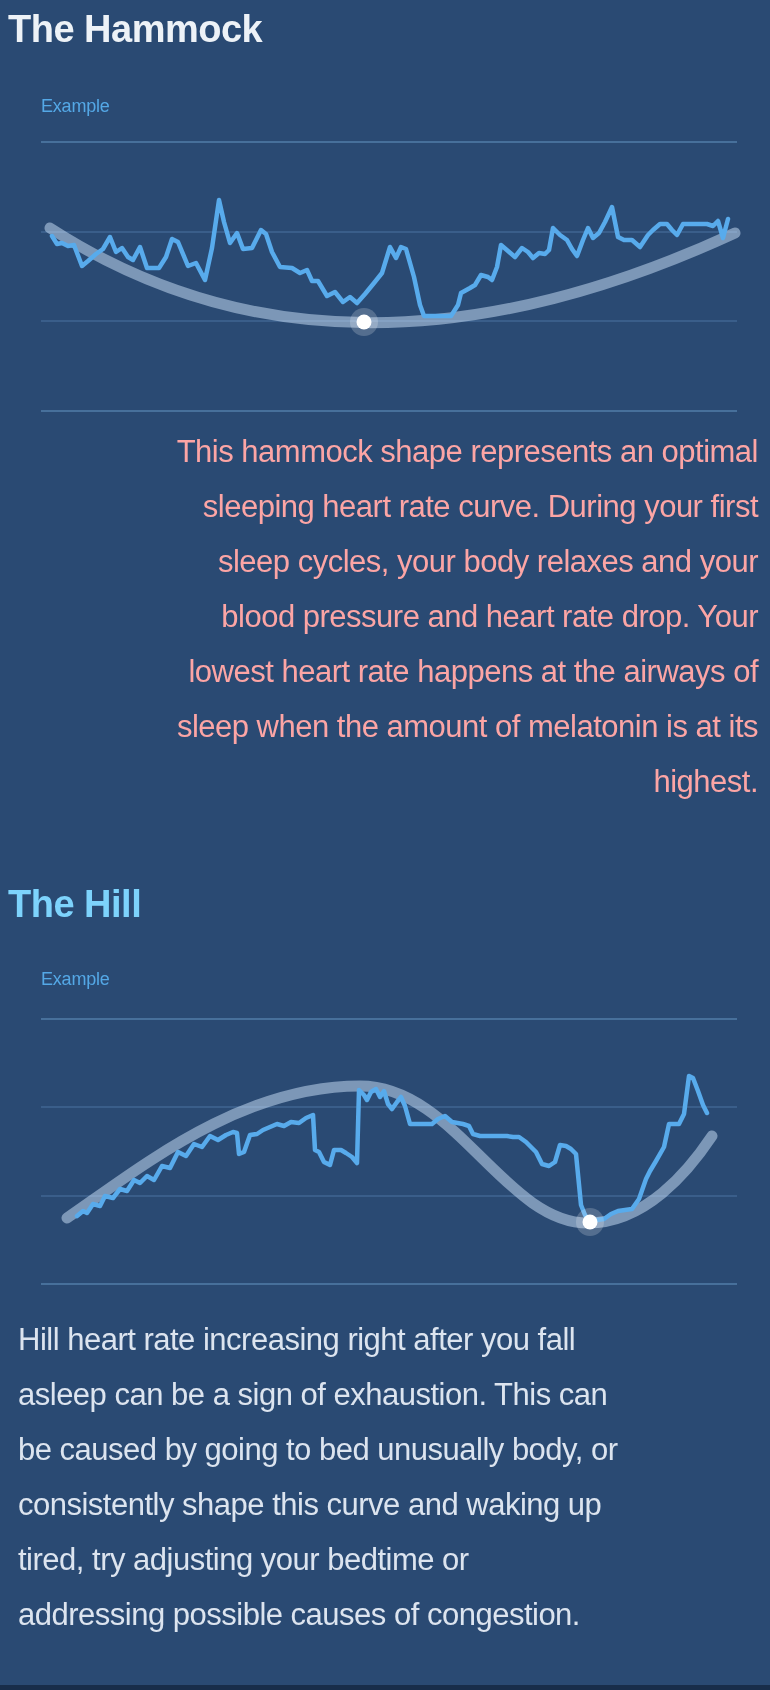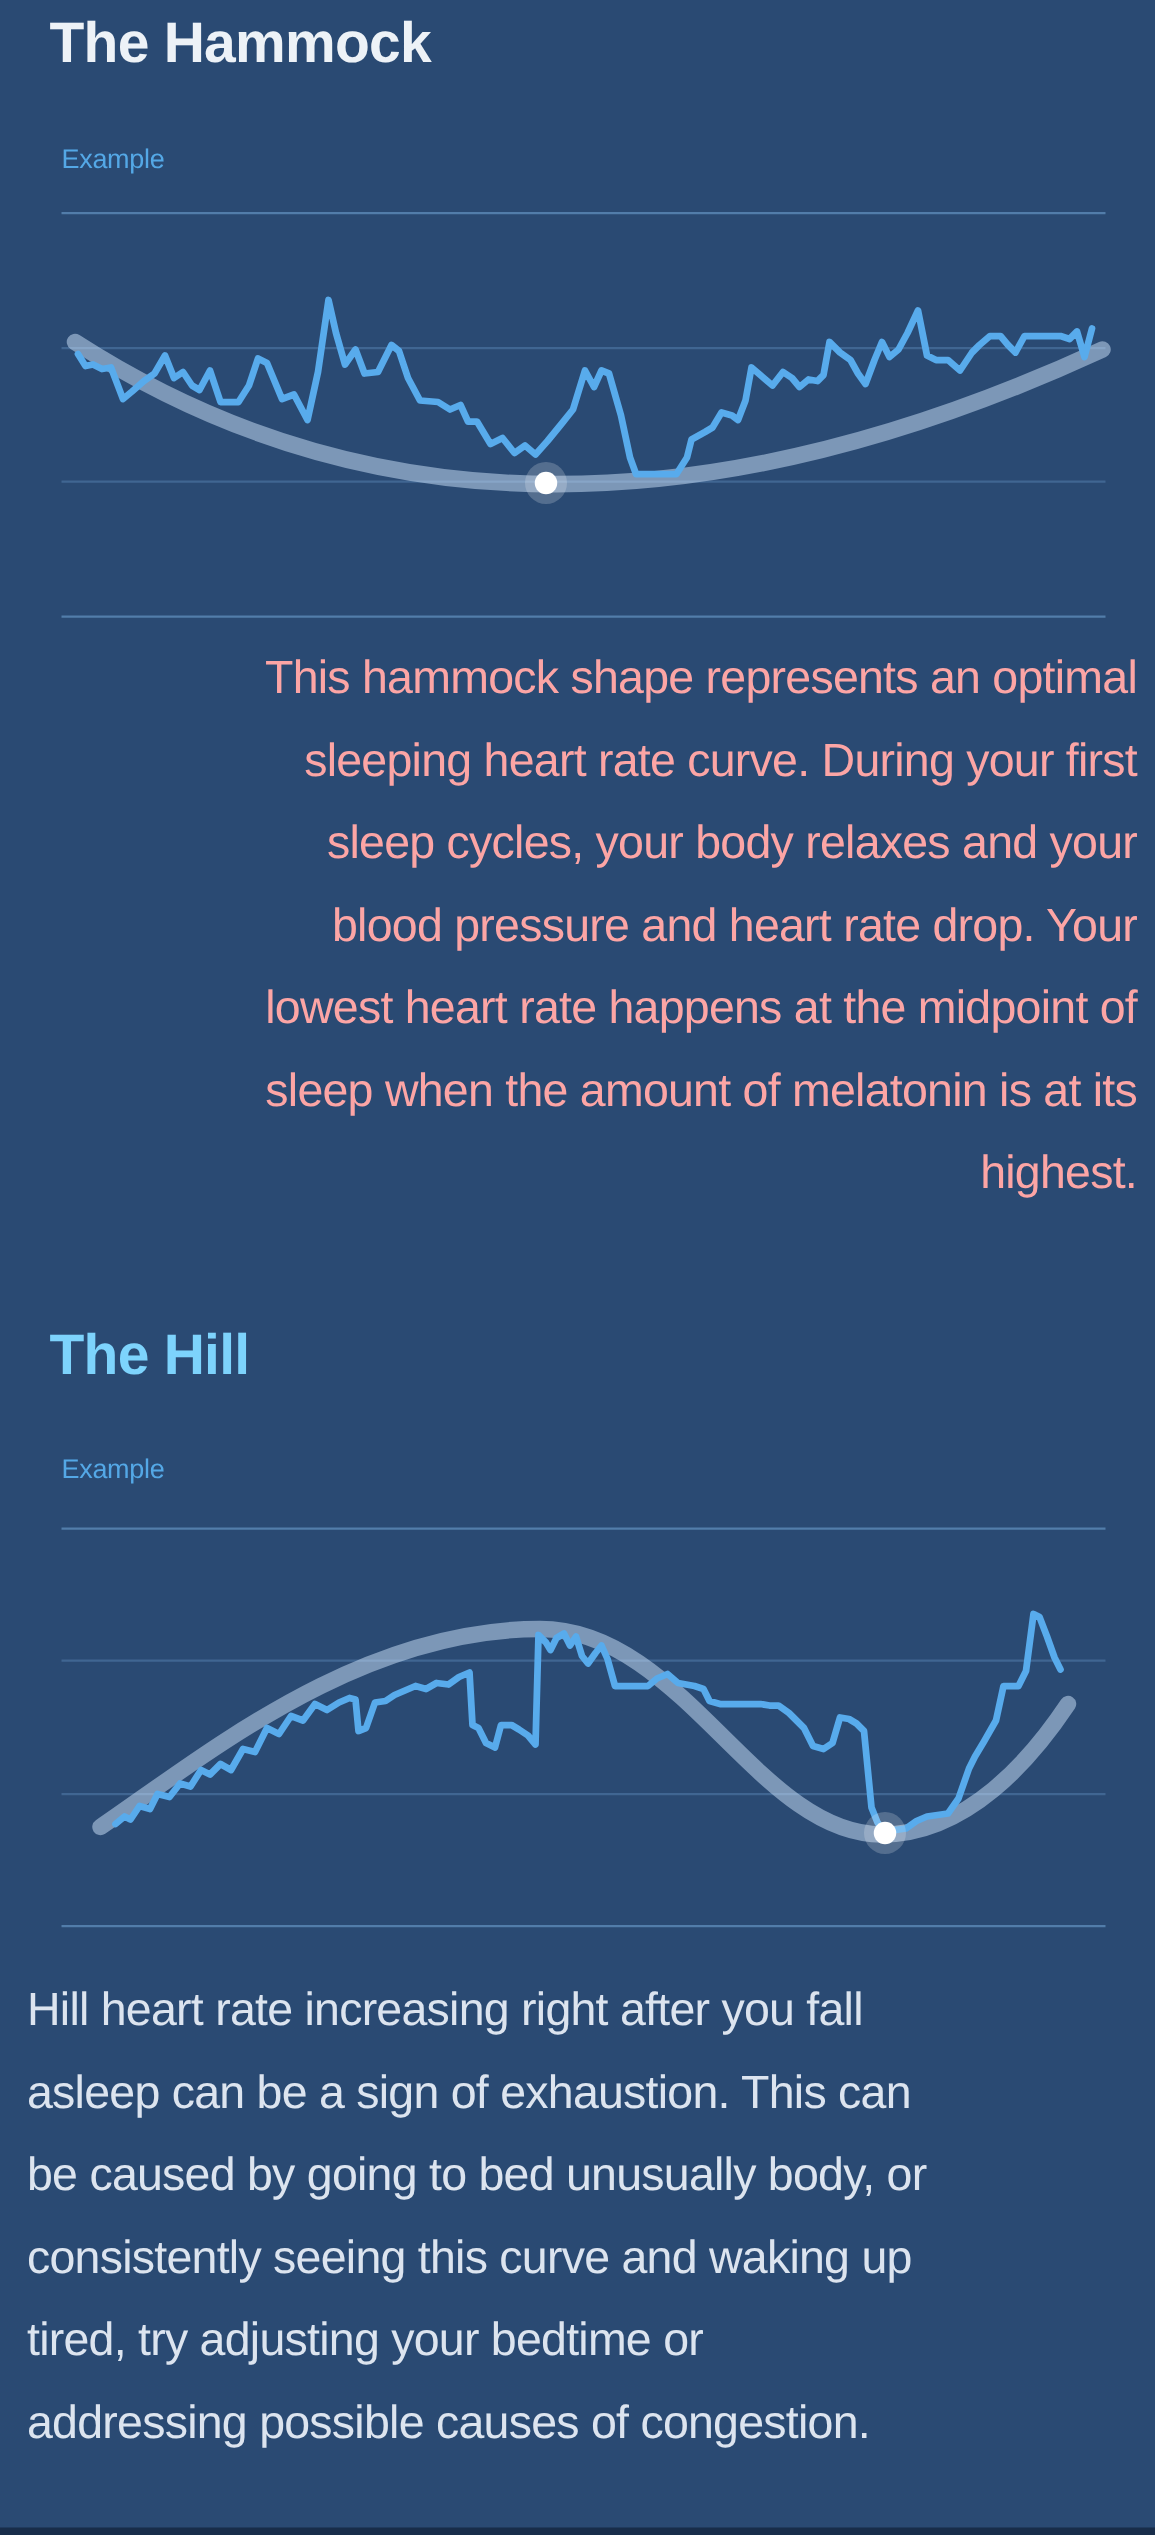--- a/index.html
+++ b/index.html
@@ -6,21 +6,21 @@
   body{
     width:770px;height:1690px;
     font-family:"Liberation Sans","DejaVu Sans",sans-serif;
     overflow:hidden;
   }
   .screen{
     position:relative;width:770px;height:1690px;
     overflow:hidden;
   }
   .title{
-    position:absolute;left:33px;margin:0;
+    position:absolute;left:8px;margin:0;
     font-size:38px;font-weight:700;letter-spacing:-0.5px;line-height:46px;
     white-space:nowrap;
   }
   .title.t1{top:6px;}
   .title.t2{top:881px;}
   .example{
     position:absolute;left:41px;
     font-size:18px;font-weight:400;letter-spacing:-0.2px;line-height:28px;
     white-space:nowrap;
   }
@@ -56,21 +56,21 @@
         <path d="M 50 87 Q 340 274 735 92" fill="none" stroke="rgba(205,227,252,0.5)" stroke-width="11" stroke-linecap="round"></path>
         <polyline points="52,95 57,103 62,102 68,105 74,104 82,125 88,120 96,113 103,108 110,96 116,111 122,107 128,116 133,119 140,106 147,127 159,127 166,116 172,98 178,101 188,125 196,122 205,139 212,107 219,59 224,81 230,102 237,92 243,108 252,107 261,89 266,93 272,111 280,126 292,127 300,132 307,129 312,140 318,140 327,155 335,151 343,161 350,156 357,162 365,153 374,142 382,132 390,106 396,117 401,106 406,108 414,136 420,164 424,175 451,175 458,164 461,152 470,147 475,144 481,134 488,136 492,139 497,126 501,104 508,110 515,116 522,107 528,111 533,117 539,112 545,113 549,109 553,87 560,94 567,99 572,108 577,115 583,99 588,87 593,97 599,92 605,81 612,66 618,96 624,99 632,99 640,106 648,94 653,89 660,83 667,83 672,89 677,94 683,83 700,83 707,83 713,85 718,80 723,97 728,78" fill="none" stroke="#58abec" stroke-width="4.5" stroke-linejoin="round" stroke-linecap="round"></polyline>
         <circle cx="364" cy="181" r="14" fill="rgba(255,255,255,0.2)"></circle>
         <circle cx="364" cy="181" r="7.5" fill="#ffffff"></circle>
       </svg>
     <div class="para p1" style="color: #fca5a5; text-align: right;">
       <div class="pl">This hammock shape represents an optimal</div>
       <div class="pl">sleeping heart rate curve. During your first</div>
       <div class="pl">sleep cycles, your body relaxes and your</div>
       <div class="pl">blood pressure and heart rate drop. Your</div>
-      <div class="pl">lowest heart rate happens at the midpoint of</div>
+      <div class="pl">lowest heart rate happens at the airways of</div>
       <div class="pl">sleep when the amount of melatonin is at its</div>
       <div class="pl">highest.</div>
     </div>
   </section>
 
   <section>
     <h1 class="title t2" style="color: #7dd3fc;">The Hill</h1>
     <div class="example e2" style="color: rgb(84, 168, 230);">Example</div>
     <svg class="chart" viewBox="0 0 770 268" width="770" height="268" style="top: 1018px; height: 268px;">
         <line x1="41" x2="737" y1="89" y2="89" stroke="rgba(121,176,226,0.28)" stroke-width="1.5"></line>
@@ -79,20 +79,20 @@
         <line x1="41" x2="737" y1="266" y2="266" stroke="rgba(121,176,226,0.5)" stroke-width="1.5"></line>
         <path d="M 67 200 C 140 150 240 68 360 68 C 455 68 505 205 588 205 C 645 205 688 154 712 118" fill="none" stroke="rgba(205,227,252,0.5)" stroke-width="11" stroke-linecap="round"></path>
         <polyline points="77,198 83,193 87,195 93,186 100,188 105,178 113,180 120,171 127,173 134,162 140,165 147,158 154,162 162,148 170,150 178,134 186,138 194,126 202,129 210,118 218,122 226,117 233,114 237,115 239,136 244,134 250,117 257,116 263,112 270,109 277,106 284,108 291,104 299,105 306,100 313,97 315,132 319,134 324,144 330,147 334,132 341,132 346,135 352,139 357,145 359,72 364,77 367,82 371,74 376,71 380,79 384,73 388,86 392,91 397,84 401,79 405,88 410,106 432,106 438,101 445,98 452,104 463,106 469,108 473,116 480,118 507,118 513,119 519,119 526,124 536,134 542,146 549,148 555,144 560,127 566,128 571,131 576,136 581,187 585,197 590,204 597,202 604,201 611,196 618,193 632,191 639,181 646,161 650,153 656,143 664,129 669,106 679,106 684,96 689,58 693,60 698,73 703,87 707,95" fill="none" stroke="#58abec" stroke-width="4.5" stroke-linejoin="round" stroke-linecap="round"></polyline>
         <circle cx="590" cy="204" r="14" fill="rgba(255,255,255,0.2)"></circle>
         <circle cx="590" cy="204" r="7.5" fill="#ffffff"></circle>
       </svg>
     <div class="para p2" style="color: rgb(220, 228, 239);">
       <div class="pl">Hill heart rate increasing right after you fall</div>
       <div class="pl">asleep can be a sign of exhaustion. This can</div>
       <div class="pl">be caused by going to bed unusually body, or</div>
-      <div class="pl">consistently seeing this curve and waking up</div>
+      <div class="pl">consistently shape this curve and waking up</div>
       <div class="pl">tired, try adjusting your bedtime or</div>
       <div class="pl">addressing possible causes of congestion.</div>
     </div>
   </section>
 
   <div class="bottom-edge" style="background: rgba(10, 22, 40, 0.55);"></div>
 </div>
 
 </body></html>

